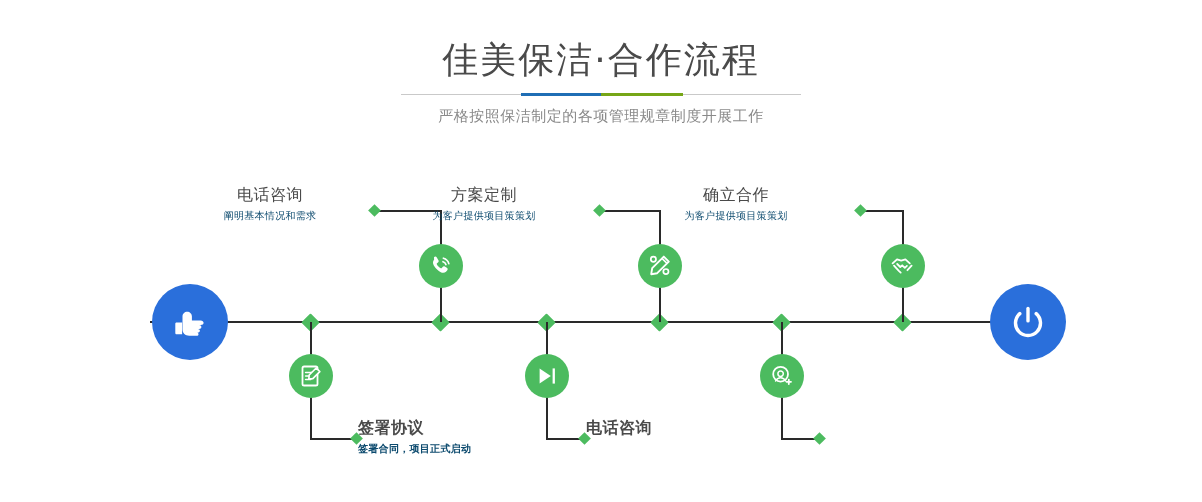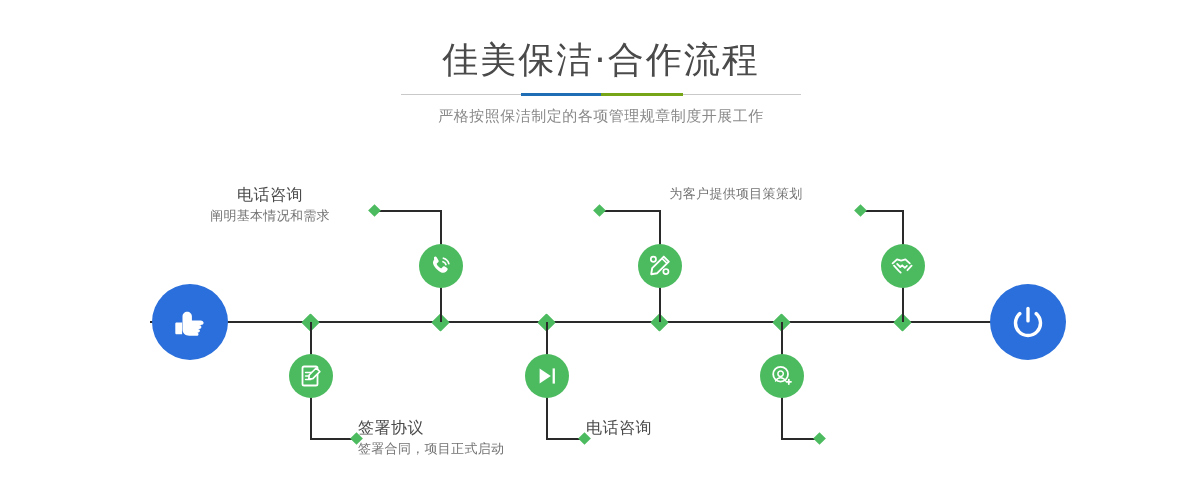--- a/index.html
+++ b/index.html
@@ -159,27 +159,27 @@
     position: absolute;
     white-space: nowrap;
   }
   .step-label .st-title {
     font-size: 16px;
     line-height: 22px;
     color: #4a4a4a;
     letter-spacing: 0.5px;
   }
   .step-label .st-desc {
-    font-size: 13px;
+    font-size: 10px;
     line-height: 20px;
-    color: #737373;
+    color: #0c4a6e;
     letter-spacing: 0.3px;
   }
   .step-label.align-right { text-align: center; }
-  .step-label.align-left  { text-align: left; }
+  .step-label.align-left  { text-align: left; font-weight: bold; }
 </style>
 </head>
 <body>
 
 <div class="page">
 
   <div class="header">
     <div class="title">佳美保洁·合作流程</div>
     <div class="divider">
       <div class="rule"></div>
@@ -256,20 +256,24 @@
     <div class="step-circle" style="left:638px; top:104px;">
       <span>
         <svg width="26" height="26" viewBox="0 0 26 26">
           <path d="M16.8 3.6l5.0 5.0L10.2 20.2l-6.0 1.0 1.0-6.0z" fill="none" stroke="#ffffff" stroke-width="1.9" stroke-linejoin="round"></path>
           <path d="M15.0 5.4l5.0 5.0" stroke="#ffffff" stroke-width="1.6"></path>
           <circle cx="18.9" cy="18.6" r="2.6" fill="none" stroke="#ffffff" stroke-width="1.7"></circle>
           <circle cx="6.4" cy="6.2" r="2.6" fill="none" stroke="#ffffff" stroke-width="1.7"></circle>
         </svg>
       </span>
     </div>
+    <div class="step-label align-right" style="left:370px; top:44px; width:228px;">
+      <div class="st-title">方案定制</div>
+      <div class="st-desc">为客户提供项目策策划</div>
+    </div>
 
     <div class="node-dot" style="left:540px; top:176px;"></div>
     <div class="conn-v" style="left:546px; top:182px; height:118px;"></div>
     <div class="conn-h" style="left:546px; top:298px; width:40px;"></div>
     <div class="label-dot" style="left:580px; top:294px;"></div>
     <div class="step-circle" style="left:525px; top:214px;">
       <span>
         <svg width="26" height="26" viewBox="0 0 26 26">
           <path d="M5.6 5.4l11.2 7.6-11.2 7.6z" fill="#ffffff"></path>
           <rect x="18.6" y="5.4" width="2.3" height="15.2" fill="#ffffff"></rect>
@@ -288,20 +292,21 @@
       <span>
         <svg width="26" height="26" viewBox="0 0 26 26">
           <path d="M2.6 10.4l4.4-4.0 4.2 1.3 4.2-1.3 4.4 4.0" fill="none" stroke="#ffffff" stroke-width="1.8" stroke-linejoin="round" stroke-linecap="round"></path>
           <path d="M7.2 11.0l3.1 3.0 1.9-1.7 2.6 2.5 2.1-1.9" fill="none" stroke="#ffffff" stroke-width="1.8" stroke-linejoin="round" stroke-linecap="round"></path>
           <path d="M4.0 12.6l4.6 5.0 2.1 2.0" fill="none" stroke="#ffffff" stroke-width="1.8" stroke-linecap="round"></path>
           <path d="M21.6 12.6l-4.2 4.6" fill="none" stroke="#ffffff" stroke-width="1.8" stroke-linecap="round"></path>
         </svg>
       </span>
     </div>
     <div class="step-label align-right" style="left:620px; top:44px; width:232px;">
+      <div class="st-title">确立合作</div>
       <div class="st-desc">为客户提供项目策策划</div>
     </div>
 
     <div class="node-dot" style="left:775px; top:176px;"></div>
     <div class="conn-v" style="left:781px; top:182px; height:118px;"></div>
     <div class="conn-h" style="left:781px; top:298px; width:40px;"></div>
     <div class="label-dot" style="left:815px; top:294px;"></div>
     <div class="step-circle" style="left:760px; top:214px;">
       <span>
         <svg width="26" height="26" viewBox="0 0 26 26">

